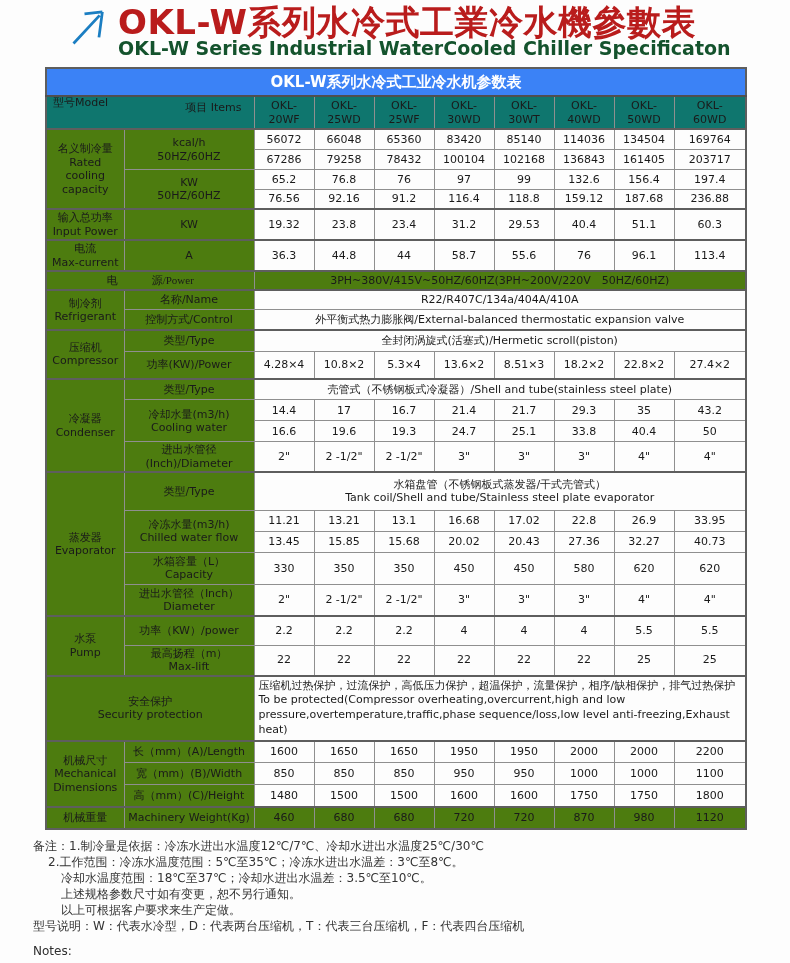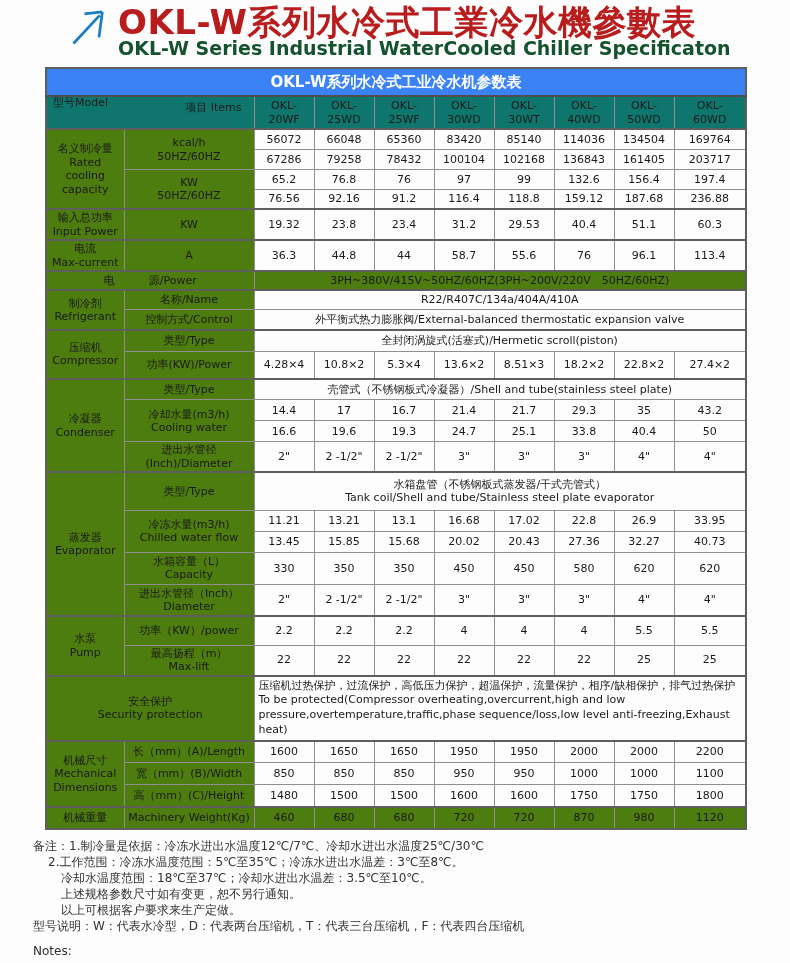--- a/index.html
+++ b/index.html
@@ -178,21 +178,21 @@
           <td>44.8</td>
           <td>44</td>
           <td>58.7</td>
           <td>55.6</td>
           <td>76</td>
           <td>96.1</td>
           <td>113.4</td>
       </tr>
 
       <tr class="sec" style="height:19px">
-        <td colspan="2" class="gray" style="padding:1px 24px;">
+        <td colspan="2" class="gray" style="padding:1px 24px;font-family:Liberation Serif, serif;">
           <span style="margin-right:34px;">电</span><span>源/Power</span>
         </td>
         <td colspan="8" class="gray">3PH~380V/415V~50HZ/60HZ(3PH~200V/220V　50HZ/60HZ)</td>
       </tr>
 
       <tr class="sec" style="height:20px">
         <td class="gray" rowspan="2">
             <div>制冷剂</div>
             <div>Refrigerant</div>
           </td>

